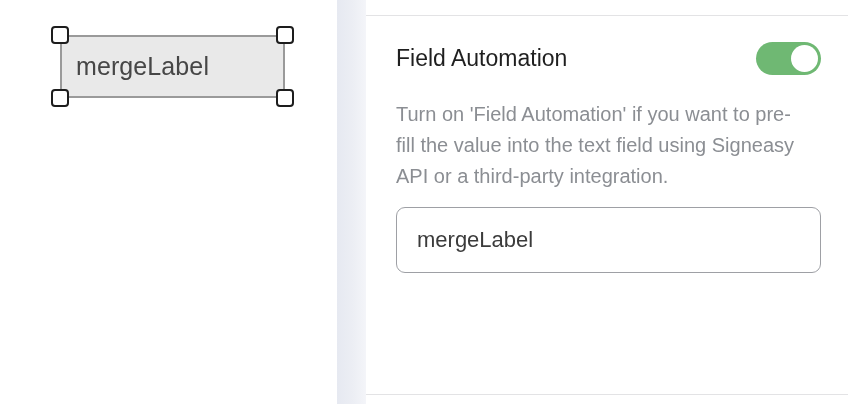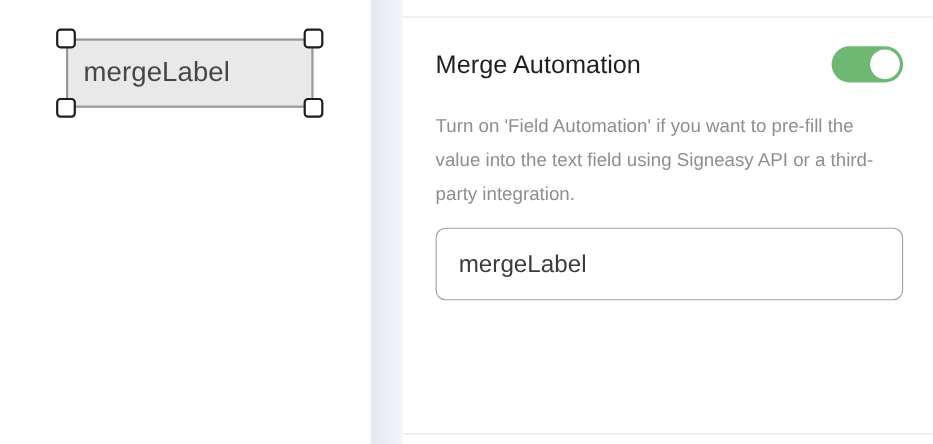--- a/index.html
+++ b/index.html
@@ -137,21 +137,21 @@
     left: 35px;
     width: 27px;
     height: 27px;
     border-radius: 50%;
     background: #ffffff;
   }
 
   
   .panel-desc {
     margin-top: 17px;
-    font-size: 17px;
+    font-size: 20px;
     line-height: 31px;
     color: #8b8e93;
     max-width: 400px;
   }
 
   
   .field-label {
     margin-top: 28px;
     font-size: 21px;
     color: #7e838b;
@@ -195,21 +195,21 @@
 
   <div class="gap-strip"></div>
 
   <div class="panel">
 
     <div class="panel-divider-top"></div>
 
     <div class="panel-inner">
 
       <div class="panel-header">
-        <div class="panel-title">Merge Automation</div>
+        <div class="panel-title">Field Automation</div>
         <div class="toggle">
           <div class="toggle-knob"></div>
         </div>
       </div>
 
       <div class="panel-desc">Turn on 'Field Automation' if you want to pre-fill the value into the text field using Signeasy API or a third-party integration.</div>
 
 
       <div class="text-input">
         <span class="text-input-value" placeholder="Merge field label">mergeLabel</span>

